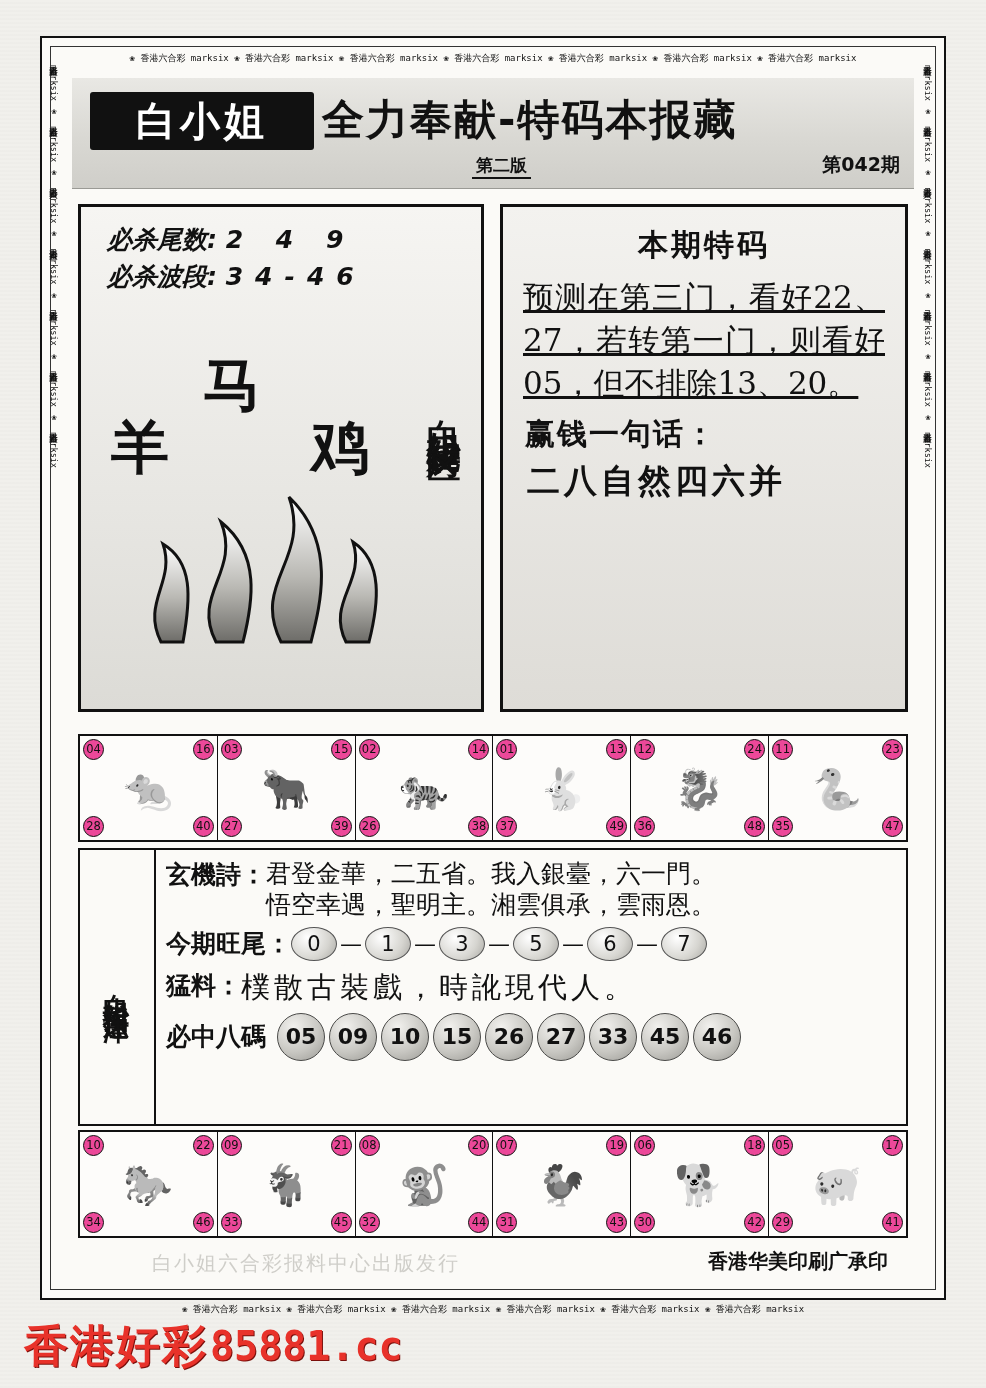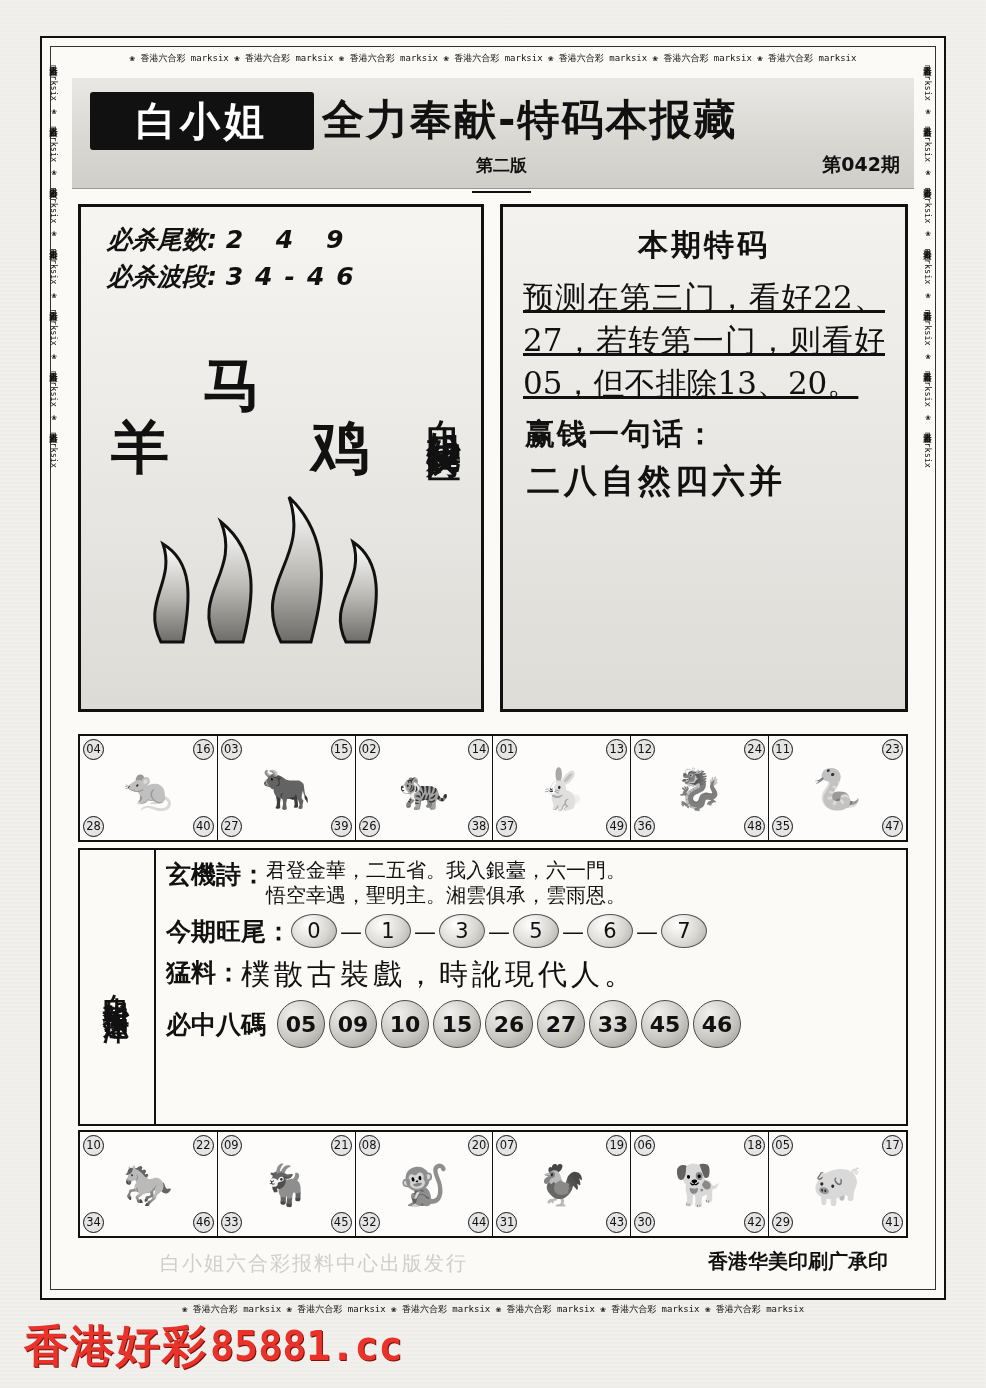--- a/index.html
+++ b/index.html
@@ -69,21 +69,21 @@
     font-size:42px;font-weight:bold;color:#111;letter-spacing:2px;
     font-family:"DejaVu Sans","Liberation Sans",sans-serif;
   }
   .issue{
     position:absolute;right:14px;top:74px;
     font-size:19px;font-weight:bold;color:#111;
   }
   .edition{
     position:absolute;left:400px;top:76px;
     font-size:17px;font-weight:bold;color:#111;
-    border-bottom:2px solid #111;padding:0 4px 14px 4px;
+    border-bottom:2px solid #111;padding:0 4px 0 4px;
   }
   
   .panels{
     position:absolute;left:0;top:126px;width:842px;height:520px;
   }
   .panel{
     position:absolute;top:0;border:3px solid #111;box-sizing:border-box;
     background:linear-gradient(180deg,#f6f5f2 0%,#e7e6e2 60%,#dcdbd6 100%);
   }
   .panel-left{left:6px;width:406px;height:508px;}
@@ -141,21 +141,21 @@
   .zrow.top-row{top:656px;}
   .zrow.bottom-row{top:1052px;}
   .zcell{
     flex:1;border-right:1px solid #111;position:relative;box-sizing:border-box;
   }
   .zcell:last-child{border-right:none;}
   .num{
     position:absolute;font-size:11.5px;color:#111;
     border:1px solid #111;border-radius:50%;
     width:19px;height:19px;line-height:18px;text-align:center;
-    background:#e5e5e5;
+    background:#ec4899;
   }
   .num.tl{left:3px;top:3px;}
   .num.tr{right:3px;top:3px;}
   .num.bl{left:3px;bottom:3px;}
   .num.br{right:3px;bottom:3px;}
   .animal{
     position:absolute;left:0;right:0;top:22px;bottom:20px;
     display:flex;align-items:center;justify-content:center;
     font-size:40px;color:#222;filter:grayscale(1);
   }
@@ -174,21 +174,21 @@
     writing-mode:vertical-rl;text-orientation:upright;
     font-size:26px;font-weight:bold;letter-spacing:4px;color:#111;
   }
   .mid-right{flex:1;padding:8px 10px 0 10px;}
   .poem-row{display:flex;align-items:flex-start;}
   .poem-label{
     font-size:25px;font-weight:bold;color:#111;white-space:nowrap;
     font-family:"DejaVu Serif","Liberation Serif",serif;
   }
   .poem-text{
-    font-size:20px;color:#111;line-height:1.25;
+    font-size:25px;color:#111;line-height:1.25;
     font-family:"DejaVu Serif","Liberation Serif",serif;
   }
   .tail-row{display:flex;align-items:center;margin-top:6px;}
   .tail-balls{display:flex;align-items:center;}
   .tball{
     width:44px;height:32px;border-radius:50%;
     background:radial-gradient(circle at 35% 30%, #ffffff 0%, #d6d5d0 60%, #a9a8a3 100%);
     border:1px solid #555;color:#111;font-size:21px;
     display:flex;align-items:center;justify-content:center;
   }
@@ -199,21 +199,21 @@
     width:46px;height:46px;border-radius:50%;margin-right:4px;
     background:radial-gradient(circle at 34% 28%, #f2f1ee 0%, #c9c8c3 55%, #9a9994 100%);
     border:1px solid #4a4a48;color:#111;font-size:22px;font-weight:bold;
     display:flex;align-items:center;justify-content:center;
   }
   
   .footer{
     position:absolute;left:0;top:1170px;width:842px;height:40px;
   }
   .foot-faint{
-    position:absolute;left:88px;top:2px;font-size:20px;color:#cfcec9;
+    position:absolute;left:80px;top:2px;font-size:20px;color:#cfcec9;
     letter-spacing:2px;
   }
   .foot-print{
     position:absolute;right:26px;top:0px;font-size:20px;color:#111;
     font-weight:bold;
   }
   
   .watermark{
     position:absolute;left:24px;top:1316px;width:700px;height:60px;
     display:flex;align-items:center;

